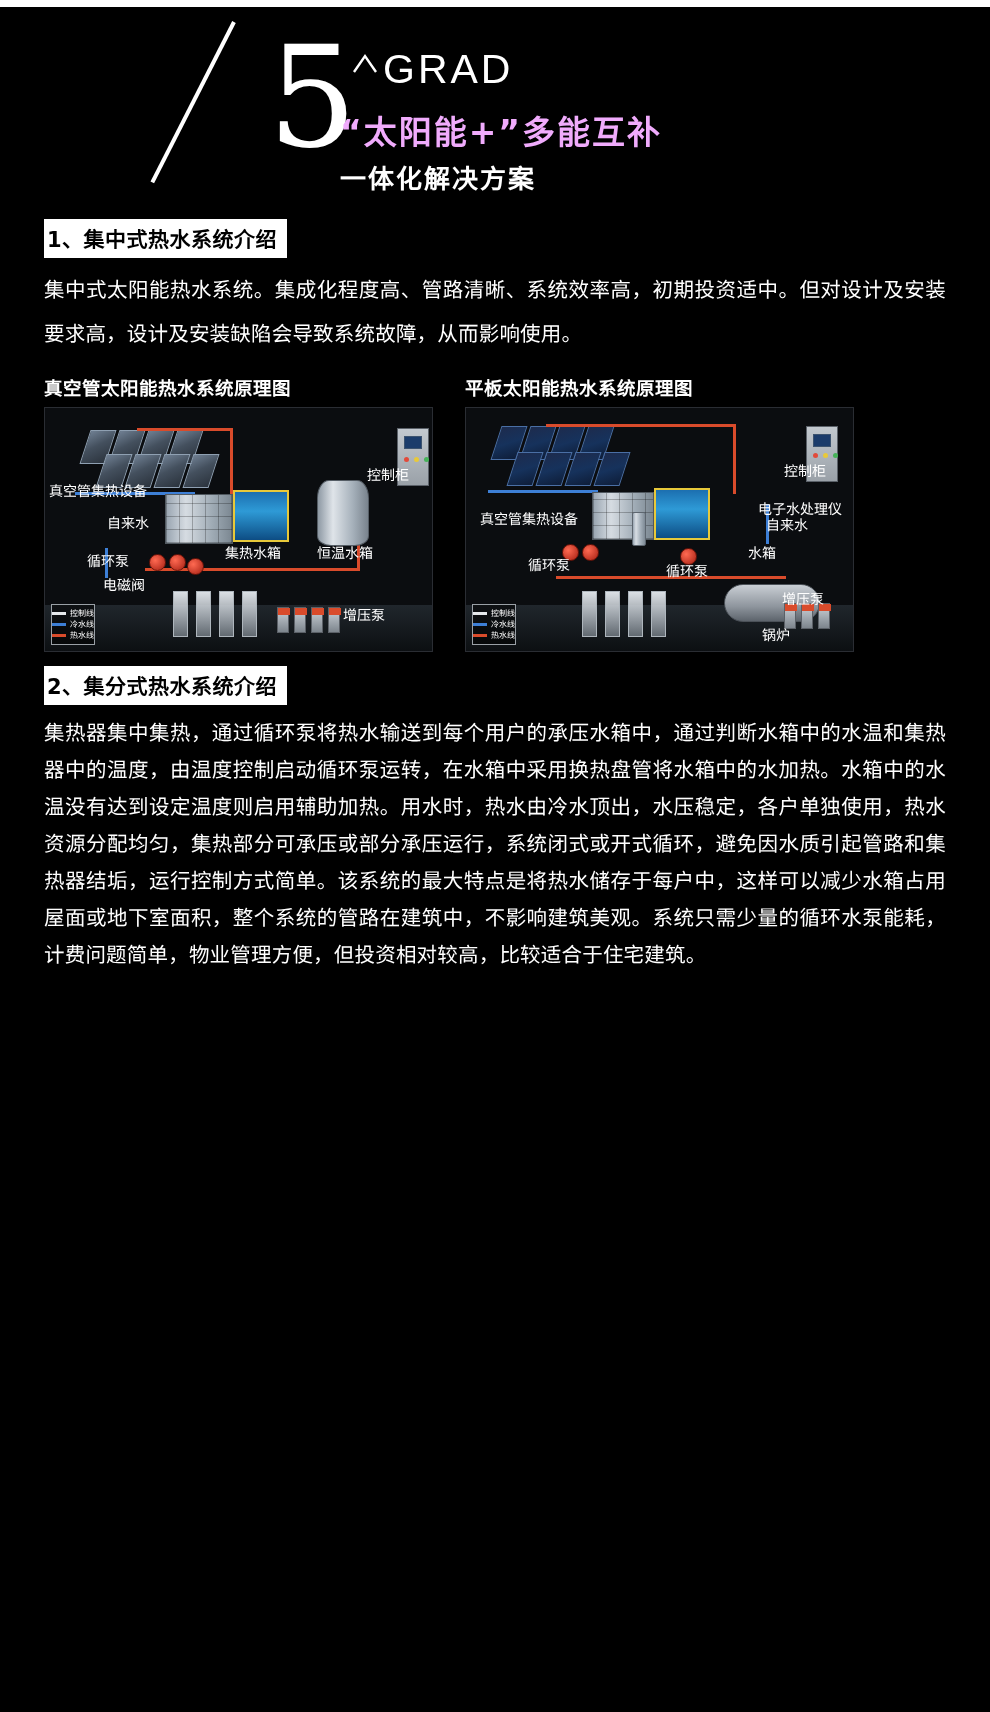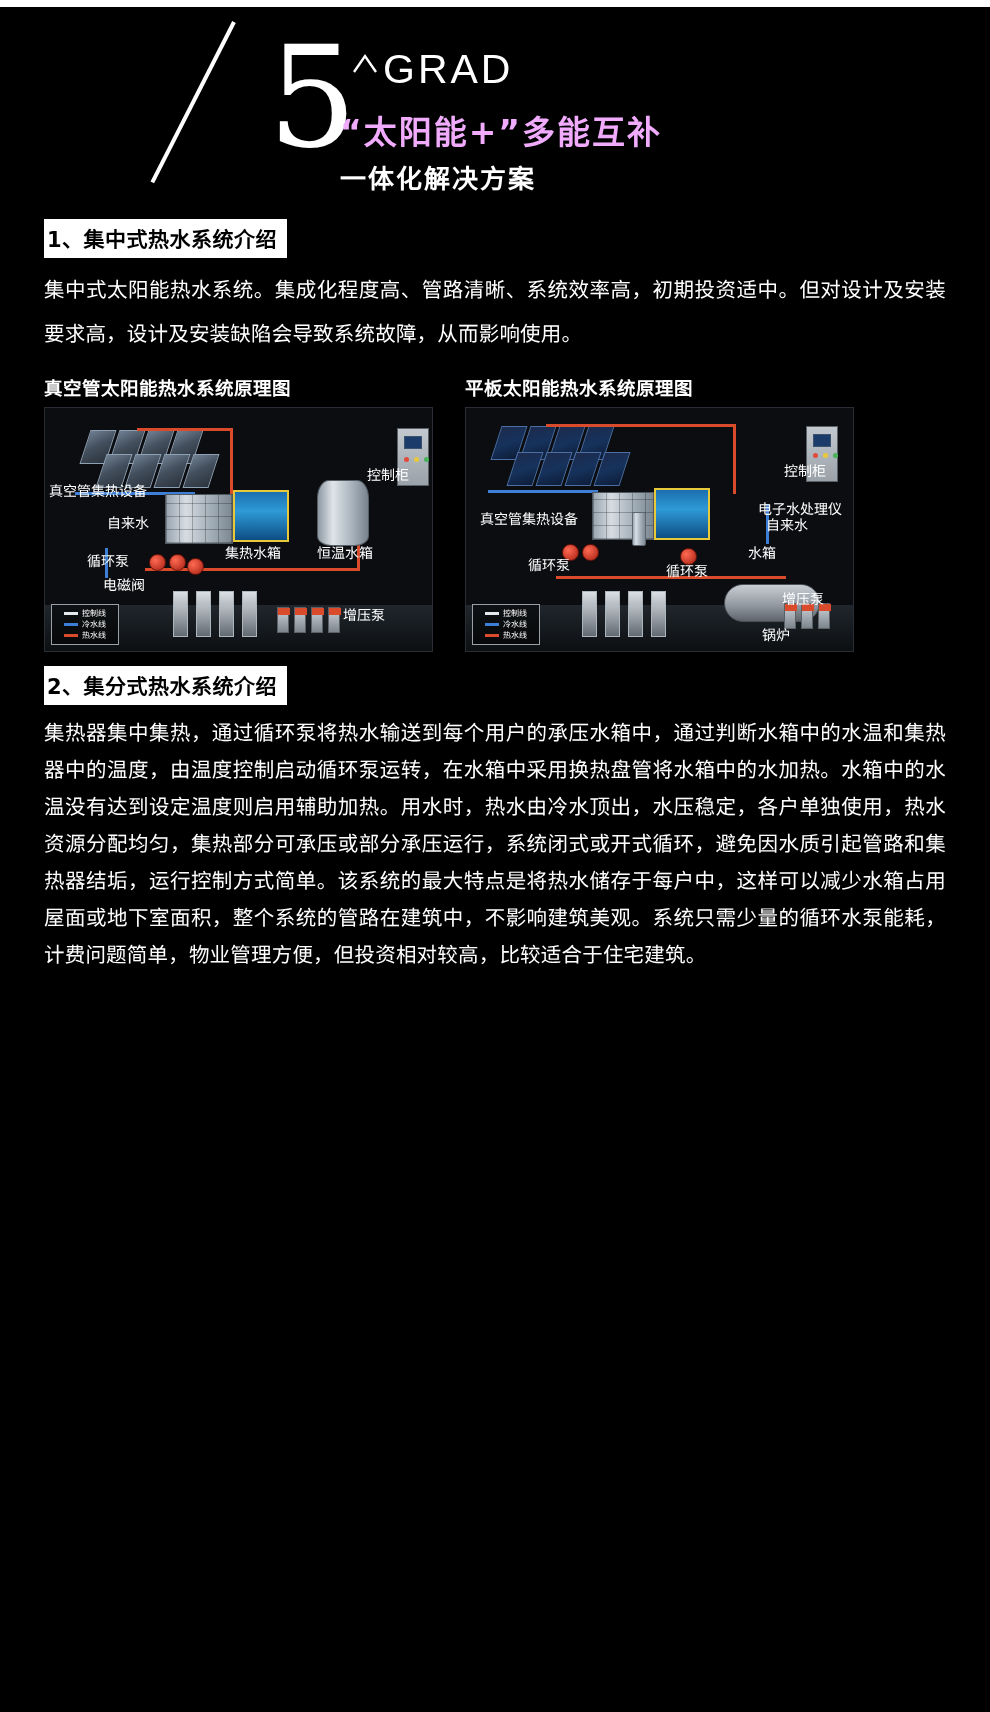--- a/index.html
+++ b/index.html
@@ -217,21 +217,21 @@
     position: absolute;
     font-size: 14px;
     color: #ffffff;
     line-height: 11px;
     white-space: nowrap;
   }
   .legend {
     position: absolute;
     left: 6px; bottom: 6px;
     border: 1px solid #9aa0a6;
-    padding: 3px 12px;
+    padding: 3px 0;
     background: rgba(0,0,0,0.55);
   }
   .legend-row {
     display: flex; align-items: center; gap: 4px;
     font-size: 8px; color: #fff; line-height: 11px;
   }
   .legend-sw { width: 14px; height: 3px; display: inline-block; }
   .ground {
     position: absolute;
     left: 0; right: 0; bottom: 0;

